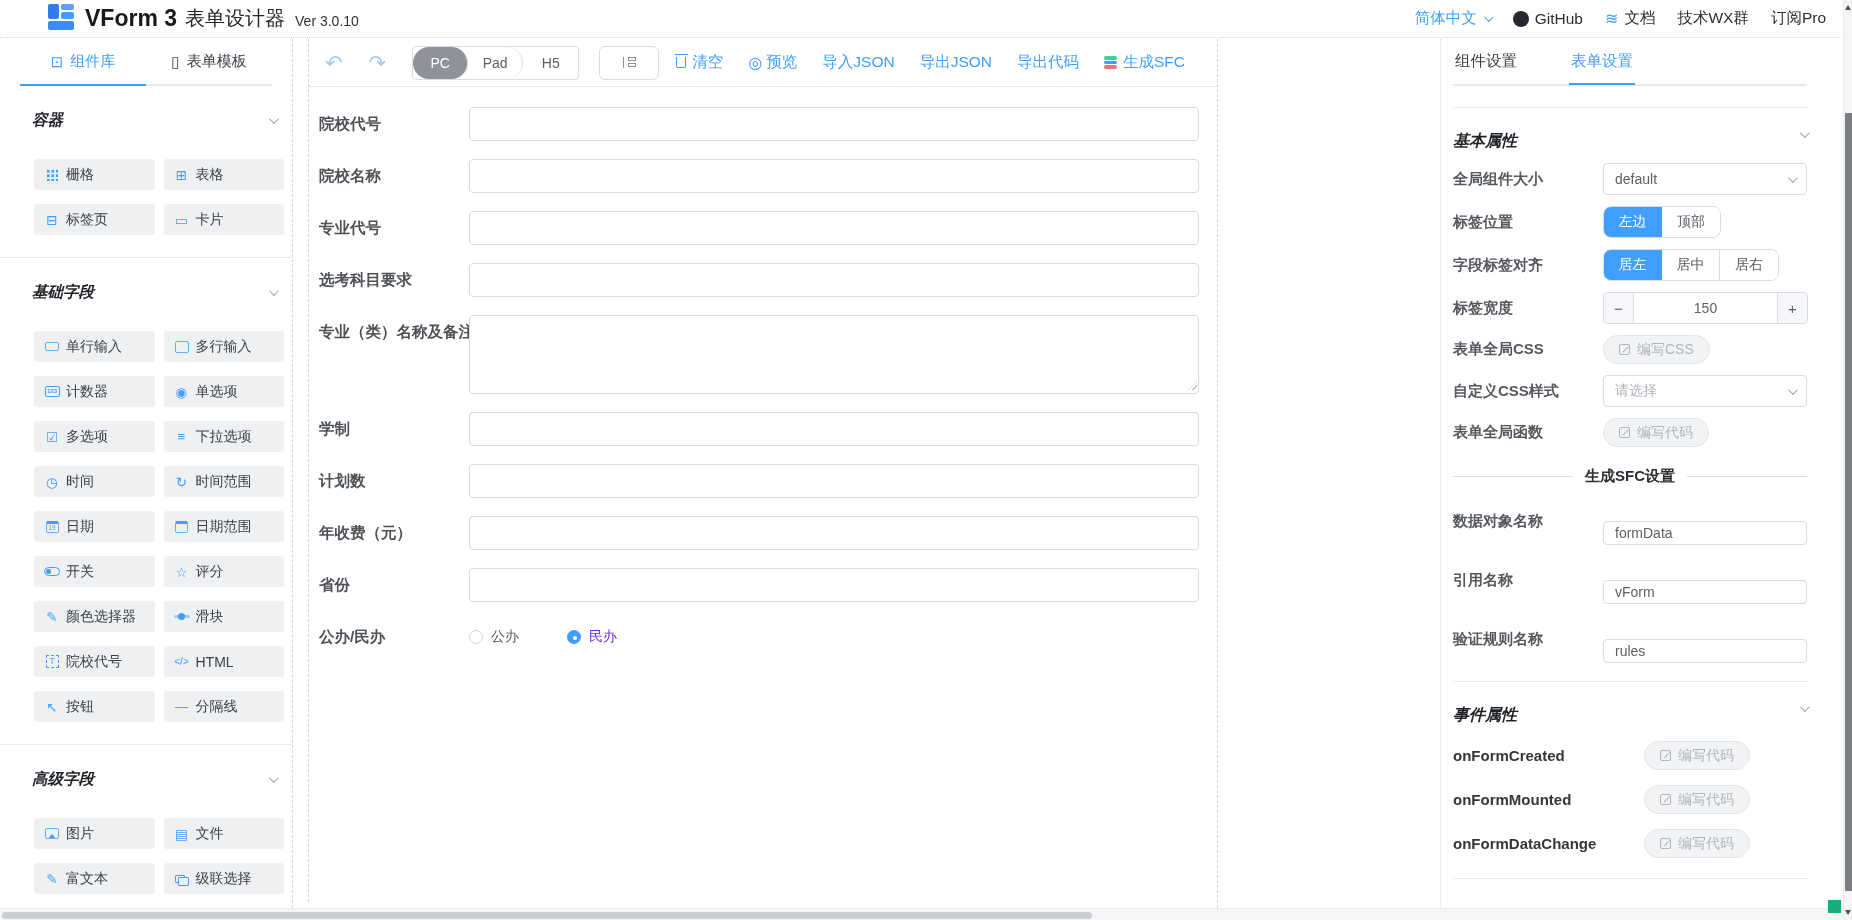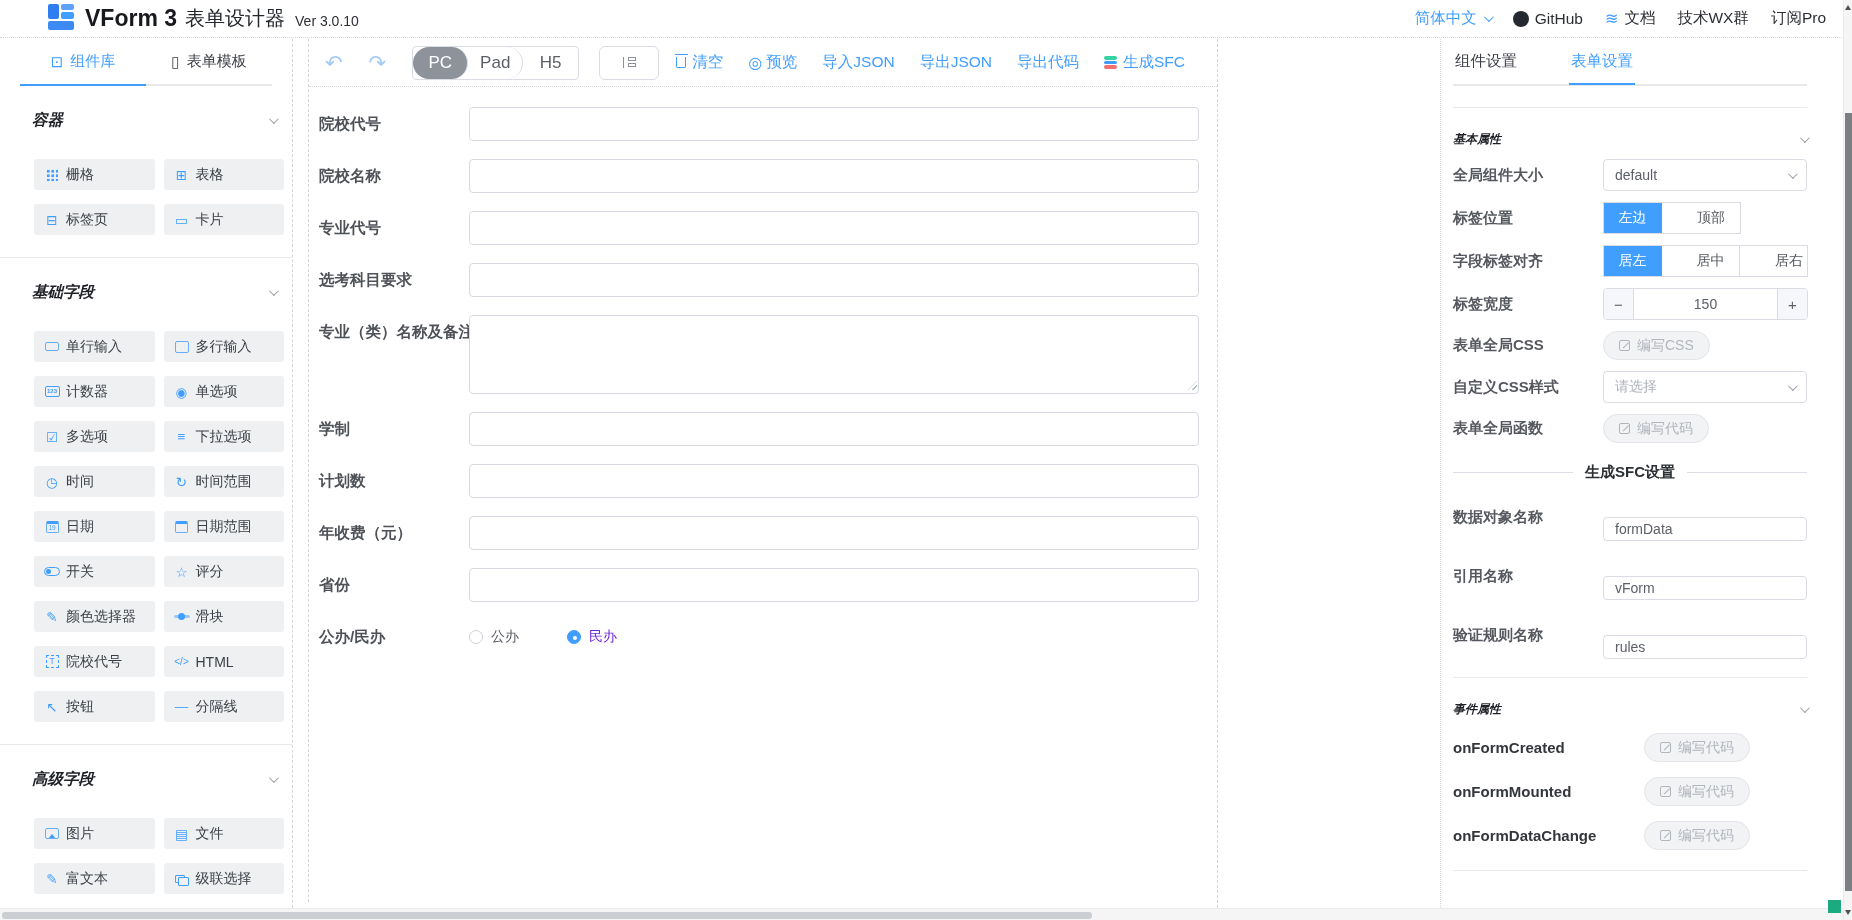--- a/index.html
+++ b/index.html
@@ -56,21 +56,21 @@
   .ic-cascade { width:10px; height:8px; border:1.3px solid #409eff; border-radius:1px; position:relative; margin-right:3px; }
   .ic-cascade::after { content:""; position:absolute; right:-4.5px; bottom:-4.5px; width:9px; height:7px; border:1.3px solid #409eff; background:#eef0f2; border-radius:1px; }
 
   
   .workspace { position:absolute; left:293px; top:0; bottom:0; width:925px; border-right:1px dashed #d6d6d6; }
   .design-wrap { position:absolute; left:15px; right:0; top:0; bottom:6px; border-left:1px dashed #d6d6d6; }
   .toolbar { height:48px; display:flex; align-items:center; justify-content:space-between; padding:0 32px 0 16px; border-bottom:1px dotted #d8d8d8; }
   .tb-left { display:flex; align-items:center; }
   .tb-hist { font-size:21px; color:#a2ccf5; cursor:pointer; line-height:1; margin-right:26px; }
   .devgroup { display:inline-flex; border:1px solid #d9dce3; border-radius:4px; overflow:hidden; margin-right:20px; }
-  .devbtn { min-width:55px; height:32px; display:flex; align-items:center; justify-content:center; background:#fff; color:#5c5f66; font-size:17px; border-right:1px solid #d9dce3; cursor:pointer;border-radius:16px; }
+  .devbtn { min-width:55px; height:32px; display:flex; align-items:center; justify-content:center; background:#fff; color:#5c5f66; font-size:14px; border-right:1px solid #d9dce3; cursor:pointer;border-radius:16px; }
   .devbtn:last-child { border-right:none; }
   .devbtn.active { background:#8d929b; color:#fff; }
   .outline-btn { width:60px; height:34px; border:1px solid #d9dce3; border-radius:6px; background:#fff; display:flex; align-items:center; justify-content:center; cursor:pointer; }
   .ic-outline { position:relative; width:15px; height:14px; display:block; }
   .ic-outline::before { content:""; position:absolute; left:1px; top:1.5px; bottom:1.5px; width:1.4px; background:#8d9199; }
   .ic-outline i { display:block; width:8.5px; height:4.5px; border:1.3px solid #8d9199; margin:1.2px 0 1.8px 6px; }
   .tb-right { display:flex; align-items:center; gap:25px; font-size:15.5px; }
   .tb-link { color:#409eff; display:flex; align-items:center; gap:4px; cursor:pointer; }
   .ic-trash { width:10px; height:11px; border:1.4px solid #409eff; border-top:none; border-radius:0 0 2px 2px; position:relative; margin-right:2px; }
   .ic-trash::before { content:""; position:absolute; top:-3.2px; left:-2.8px; right:-2.8px; height:1.5px; background:#409eff; }
@@ -96,28 +96,28 @@
   .radio-opt.checked { color:#6d28d9; }
   .radio-opt.checked .rdot { background:#409eff; border-color:#409eff; }
   .radio-opt.checked .rdot::after { content:""; position:absolute; left:5px; top:5px; width:4px; height:4px; border-radius:50%; background:#fff; }
 
   
   .settings { position:absolute; left:1440px; right:0; top:0; bottom:0; border-left:1px dotted #d8d8d8; padding:0 36px 0 12px; overflow:hidden; }
   .set-tabs { display:flex; gap:50px; height:47px; align-items:center; border-bottom:2px solid #e6e8eb; }
   .set-tab { font-size:15.5px; color:#3b3e44; cursor:pointer; height:100%; display:flex; align-items:center; border-bottom:2px solid transparent; margin-bottom:-2px; padding:0 2px; }
   .set-tab.active { color:#409eff; border-bottom-color:#409eff; }
   .pdiv { height:1px; background:#e7e9ec; margin-top:21px; }
-  .shead { margin-top:23px; font-size:12px; font-weight:700; font-style:italic; color:#1e2126; display:flex; justify-content:space-between; align-items:center; }
+  .shead { margin-top:23px; font-size:16px; font-weight:700; font-style:italic; color:#1e2126; display:flex; justify-content:space-between; }
   .prow { display:flex; align-items:center; margin-top:11px; }
   .prow:first-of-type { margin-top:14px; }
   .plabel { width:150px; flex-shrink:0; font-size:15px; font-weight:700; color:#55585e; }
   .pctrl { width:205px; display:flex; align-items:center; }
   .sel { width:100%; height:32px; border:1px solid #d9dce3; border-radius:4px; background:#fff; display:flex; align-items:center; justify-content:space-between; padding:0 11px; font-size:14px; color:#5c6066; cursor:pointer; }
   .sel .ph { color:#afb3bb; }
-  .seg { display:inline-flex; border:1px solid #d9dce3; border-radius:0; overflow:hidden;gap:20px; }
+  .seg { display:inline-flex; border:1px solid #d9dce3; border-radius:8px; overflow:hidden; }
   .segbtn { min-width:58px; height:30px; display:flex; align-items:center; justify-content:center; font-size:14px; background:#fff; color:#55585e; border-right:1px solid #d9dce3; cursor:pointer; }
   .segbtn:last-child { border-right:none; }
   .segbtn.active { background:#409eff; color:#fff; border-right-color:#409eff; }
   .stepper { display:flex; width:100%; height:32px; border:1px solid #d9dce3; border-radius:4px; overflow:hidden; }
   .step-btn { width:30px; background:#f5f7fa; color:#5c6066; display:flex; align-items:center; justify-content:center; font-size:15px; cursor:pointer; flex-shrink:0; }
   .step-btn.minus { border-right:1px solid #d9dce3; }
   .step-btn.plus { border-left:1px solid #d9dce3; }
   .step-val { flex:1; border:none; outline:none; text-align:center; font-size:14px; color:#5c6066; min-width:0; }
   .pill { height:29px; border-radius:15px; background:#f2f3f5; border:1px solid #e2e4e8; color:#b1b5bc; display:inline-flex; align-items:center; gap:7px; padding:0 15px; font-size:14px; cursor:pointer; }
   .ic-edit { width:11px; height:11px; border:1.3px solid currentColor; border-radius:2px; position:relative; display:inline-block; }

